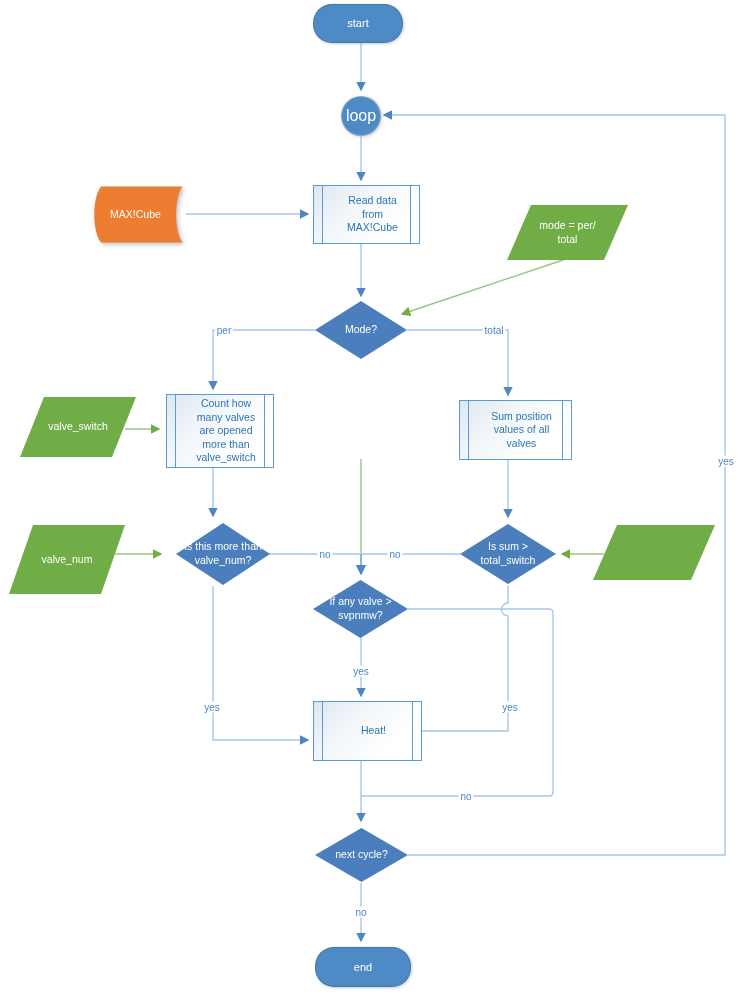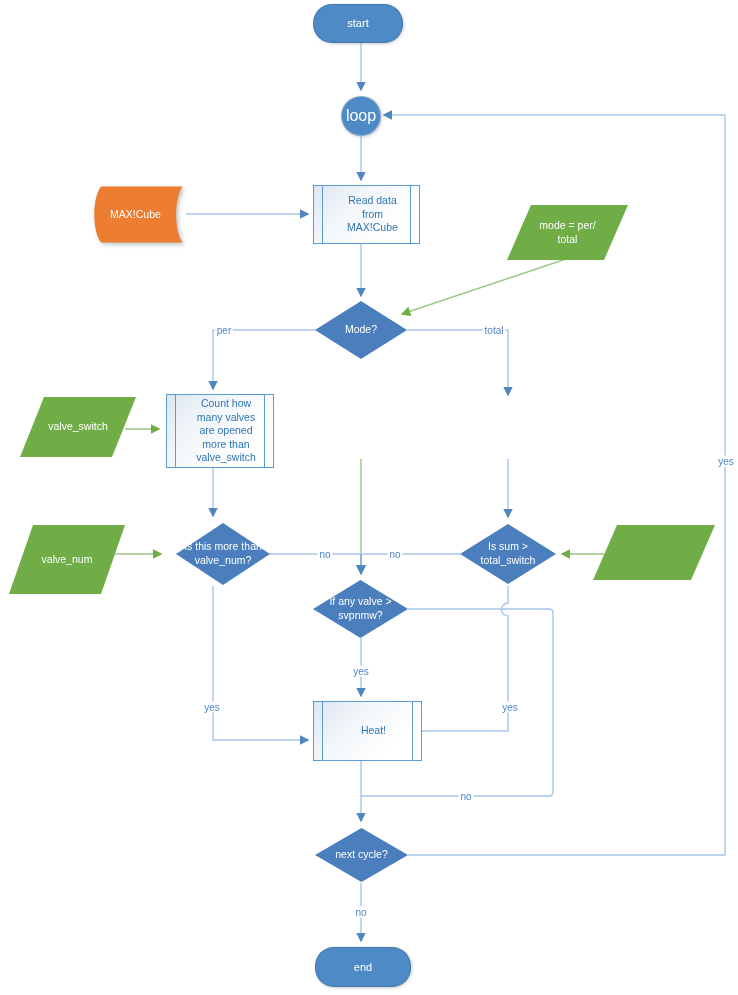--- a/index.html
+++ b/index.html
@@ -134,20 +134,27 @@
   <div class="node pp" style="left:166px;top:394px;width:94px;height:72px">
     <i class="vbar vl"></i>
     <i class="vbar vr"></i>
     <span class="nlabel blue">Count how
 many valves
 are opened
 more than
 valve_switch</span>
   </div>
 
+  <div class="node pp" style="left:459px;top:400px;width:99px;height:58px">
+    <i class="vbar vl"></i>
+    <i class="vbar vr"></i>
+    <span class="nlabel blue">Sum position
+values of all
+valves</span>
+  </div>
 
   <div class="node pp" style="left:313px;top:701px;width:95px;height:58px">
     <i class="vbar vl"></i>
     <i class="vbar vr"></i>
     <span class="nlabel blue">Heat!</span>
   </div>
 
   <div class="node param" style="left:507px;top:205px;width:121px;height:55px">
     <div class="param-bg"></div>
     <span class="nlabel white">mode = per/

